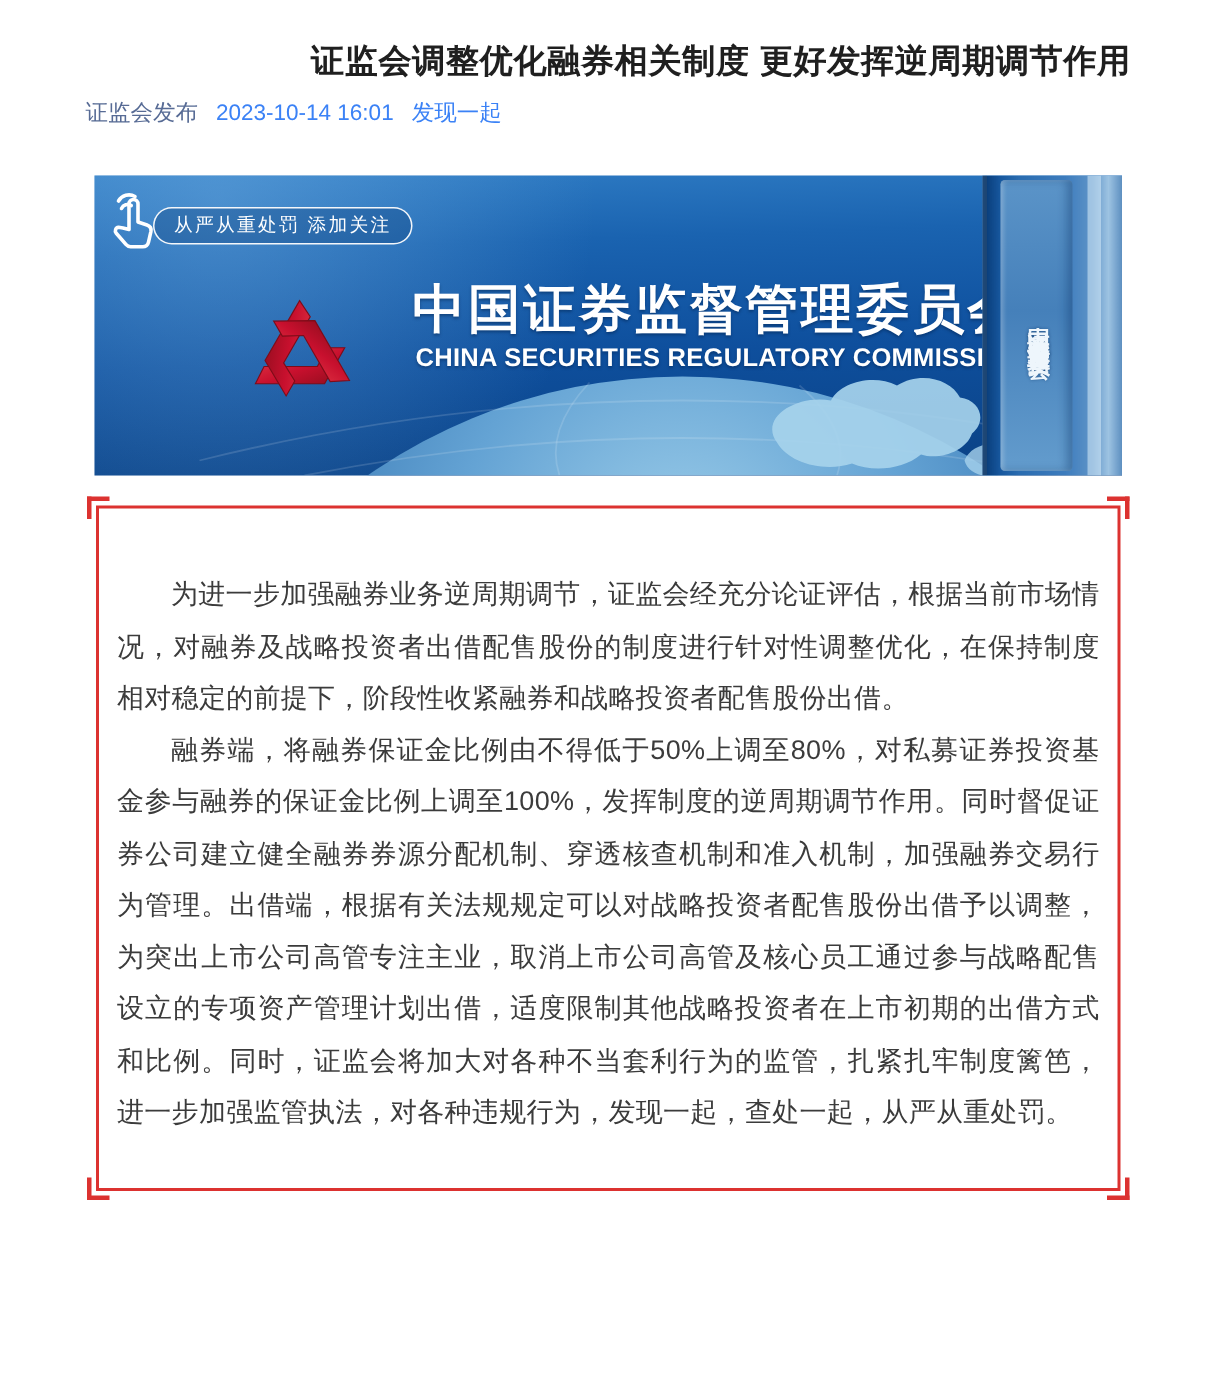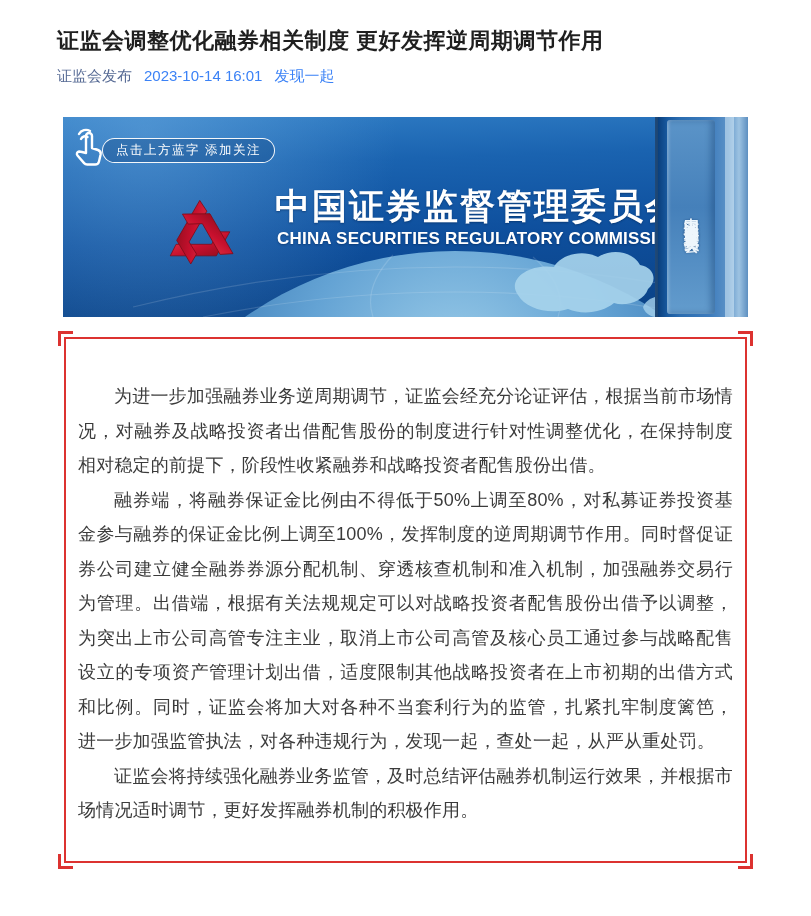--- a/index.html
+++ b/index.html
@@ -11,20 +11,21 @@
     overflow: hidden;
   }
   .page { position: relative; width: 811px; height: 916px; }
 
   
   .title {
     margin: 26px 57px 0 57px;
     font-size: 22px; line-height: 30px;
     font-weight: 700; color: #1f1f1f;
     letter-spacing: 0.5px;
+    text-align: right;
   }
   .byline {
     margin: 10px 57px 0 57px;
     font-size: 15px; line-height: 20px;
     display: flex; align-items: center; gap: 12px;
     white-space: nowrap;
   }
   .byline .account { color: #576b95; text-decoration: none; cursor: pointer; }
   .byline .meta { color: #3b82f6; }
 
@@ -144,21 +145,21 @@
     </svg>
 
     <svg class="tap-hand" viewBox="0 0 34 50">
       <g fill="none" stroke="#ffffff" stroke-width="2.4" stroke-linecap="round" stroke-linejoin="round">
         <path d="M8 12 a8 8 0 0 1 11 -3"></path>
         <path d="M10 17 a4.5 4.5 0 0 1 6.5 -2"></path>
         <path d="M15 31 V14 a3 3 0 0 1 6 0 v12 l6 2 c2 .7 3 2.4 2.6 4.4 l-1.6 7 a4 4 0 0 1 -3.9 3.1 h-8 a4 4 0 0 1 -3 -1.4 l-6.6 -7.6 c-1.3 -1.5 -.4 -3.8 1.5 -4 l3 .5 z"></path>
       </g>
     </svg>
 
-    <div class="follow-badge">点击上方蓝字 添加关注</div>
+    <div class="follow-badge">从严从重处罚 添加关注</div>
 
     <svg class="csrc-logo" viewBox="0 0 100 100">
       <defs>
         <linearGradient id="lr" x1="0" y1="0" x2="1" y2="1">
           <stop offset="0%" stop-color="#e8414b"></stop>
           <stop offset="55%" stop-color="#c8102e"></stop>
           <stop offset="100%" stop-color="#8f0d1d"></stop>
         </linearGradient>
       </defs>
       <g fill="url(#lr)" stroke="#7e0c19" stroke-width="0.8">
@@ -177,16 +178,15 @@
   </div>
 
   <div class="article-box">
     <span class="tick tl"></span>
     <span class="tick tr"></span>
     <span class="tick bl"></span>
     <span class="tick br"></span>
 
     <p>为进一步加强融券业务逆周期调节，证监会经充分论证评估，根据当前市场情况，对融券及战略投资者出借配售股份的制度进行针对性调整优化，在保持制度相对稳定的前提下，阶段性收紧融券和战略投资者配售股份出借。</p>
     <p>融券端，将融券保证金比例由不得低于50%上调至80%，对私募证券投资基金参与融券的保证金比例上调至100%，发挥制度的逆周期调节作用。同时督促证券公司建立健全融券券源分配机制、穿透核查机制和准入机制，加强融券交易行为管理。出借端，根据有关法规规定可以对战略投资者配售股份出借予以调整，为突出上市公司高管专注主业，取消上市公司高管及核心员工通过参与战略配售设立的专项资产管理计划出借，适度限制其他战略投资者在上市初期的出借方式和比例。同时，证监会将加大对各种不当套利行为的监管，扎紧扎牢制度篱笆，进一步加强监管执法，对各种违规行为，发现一起，查处一起，从严从重处罚。</p>
-    <p>证监会将持续强化融券业务监管，及时总结评估融券机制运行效果，并根据市场情况适时调节，更好发挥融券机制的积极作用。</p>
   </div>
 
 </div>
 
 </body></html>

